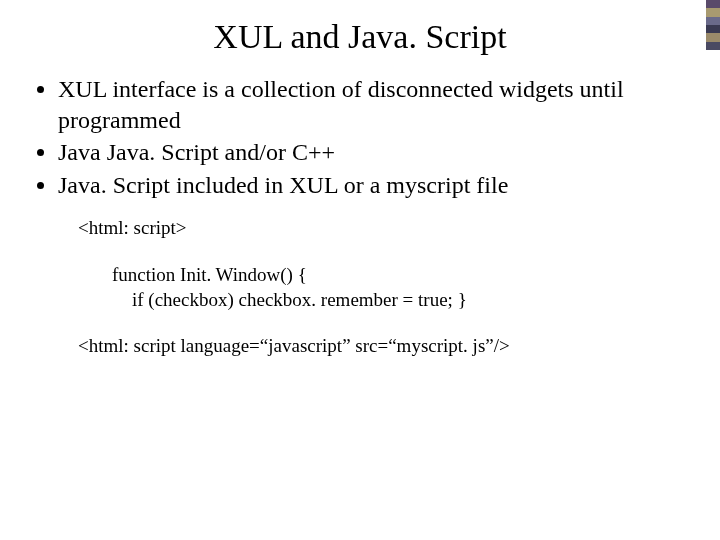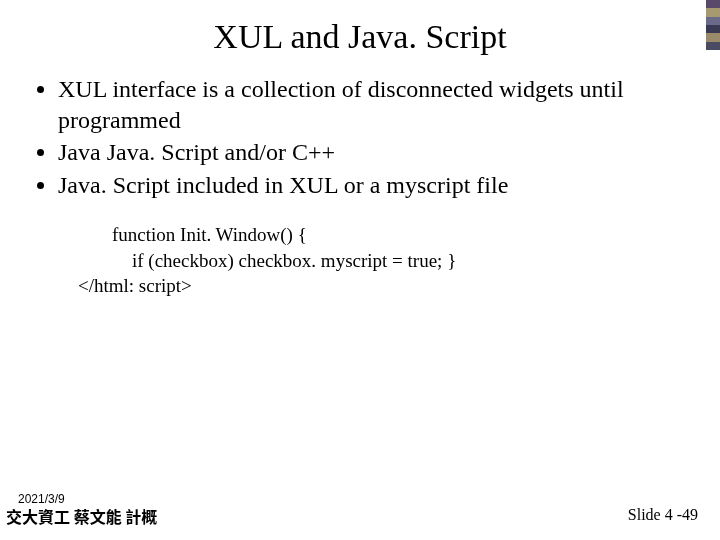--- a/index.html
+++ b/index.html
@@ -122,26 +122,22 @@
   <div class="title">XUL and Java. Script</div>
 
   <div class="body">
     <ul class="main">
       <li>XUL interface is a collection of disconnected widgets until programmed</li>
       <li>Java Java. Script and/or C++</li>
       <li>Java. Script included in XUL or a myscript file</li>
     </ul>
 
     <div class="codeblock">
+      <div>&lt;html: script&gt;</div>
       <div class="ind1">function Init. Window() {</div>
-      <div class="ind2">if (checkbox) checkbox. myscript = true; }</div>
-      <div>&lt;/html: script&gt;</div>
+      <div class="ind2">if (checkbox) checkbox. remember = true; }</div>
     </div>
 
+    <div class="codeline2">&lt;html: script language=“javascript” src=“myscript. js”/&gt;</div>
   </div>
 
-  <div class="footer">
-    <div class="date">2021/3/9</div>
-    <div class="author">交大資工 蔡文能 計概</div>
-    <div class="slidenum">Slide 4 -49</div>
-  </div>
 
 </div>
 
 </body></html>

